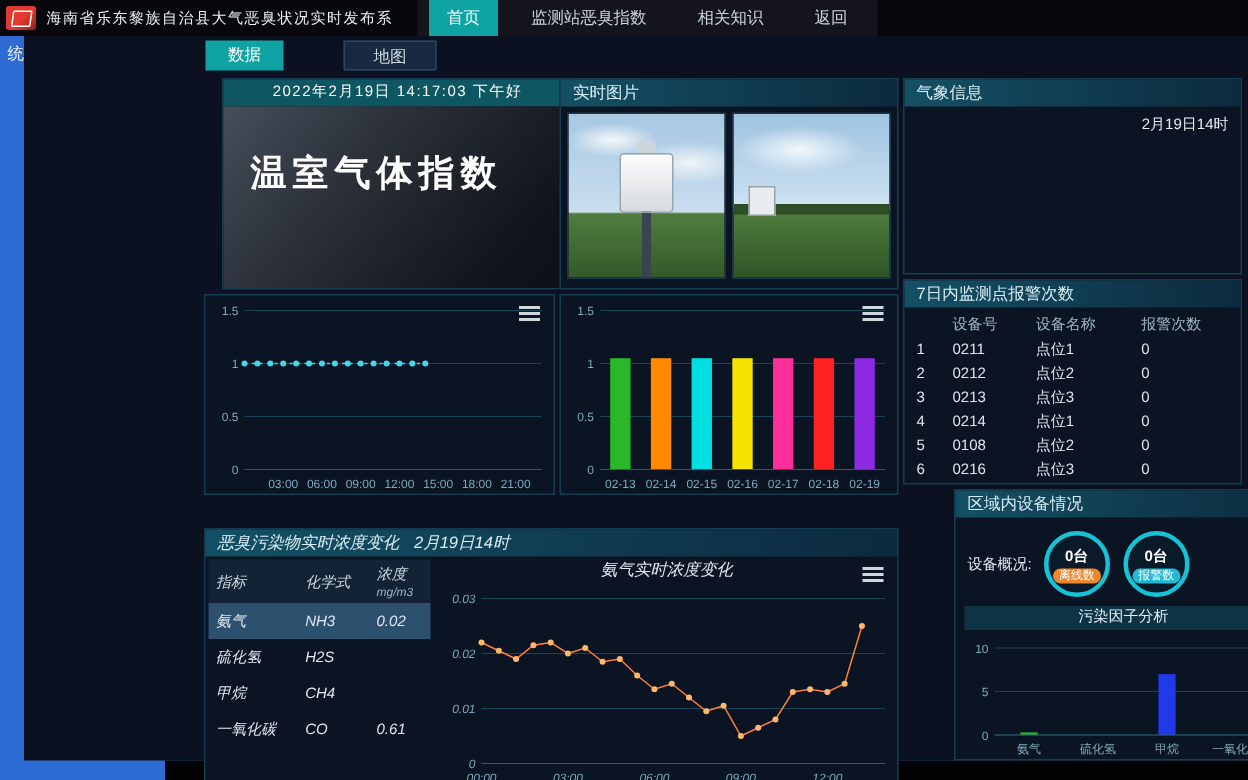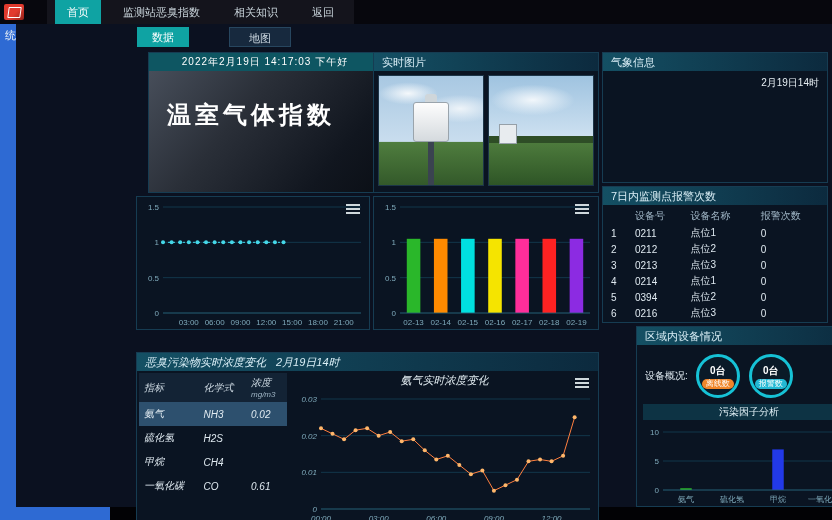--- a/index.html
+++ b/index.html
@@ -86,20 +86,21 @@
   .nh3-host{flex:1;position:relative;}
 </style>
 </head>
 <body>
 
 <div class="app">
   <div class="main-bg"></div>
 
   <div class="topbar">
     <div class="logo"></div>
+    <div class="app-title">海南省乐东黎族自治县大气恶臭状况实时发布系</div>
     <div class="nav">
         <div class="nav-item active">首页</div>
         <div class="nav-item">监测站恶臭指数</div>
         <div class="nav-item">相关知识</div>
         <div class="nav-item">返回</div>
       </div>
   </div>
 
   <div class="side-label">统</div>
 
@@ -172,21 +173,21 @@
             <td>0</td>
           </tr>
           <tr>
             <td>4</td>
             <td>0214</td>
             <td>点位1</td>
             <td>0</td>
           </tr>
           <tr>
             <td>5</td>
-            <td>0394</td>
+            <td>0108</td>
             <td>点位2</td>
             <td>0</td>
           </tr>
           <tr>
             <td>6</td>
             <td>0216</td>
             <td>点位3</td>
             <td>0</td>
           </tr>
         </tbody>

